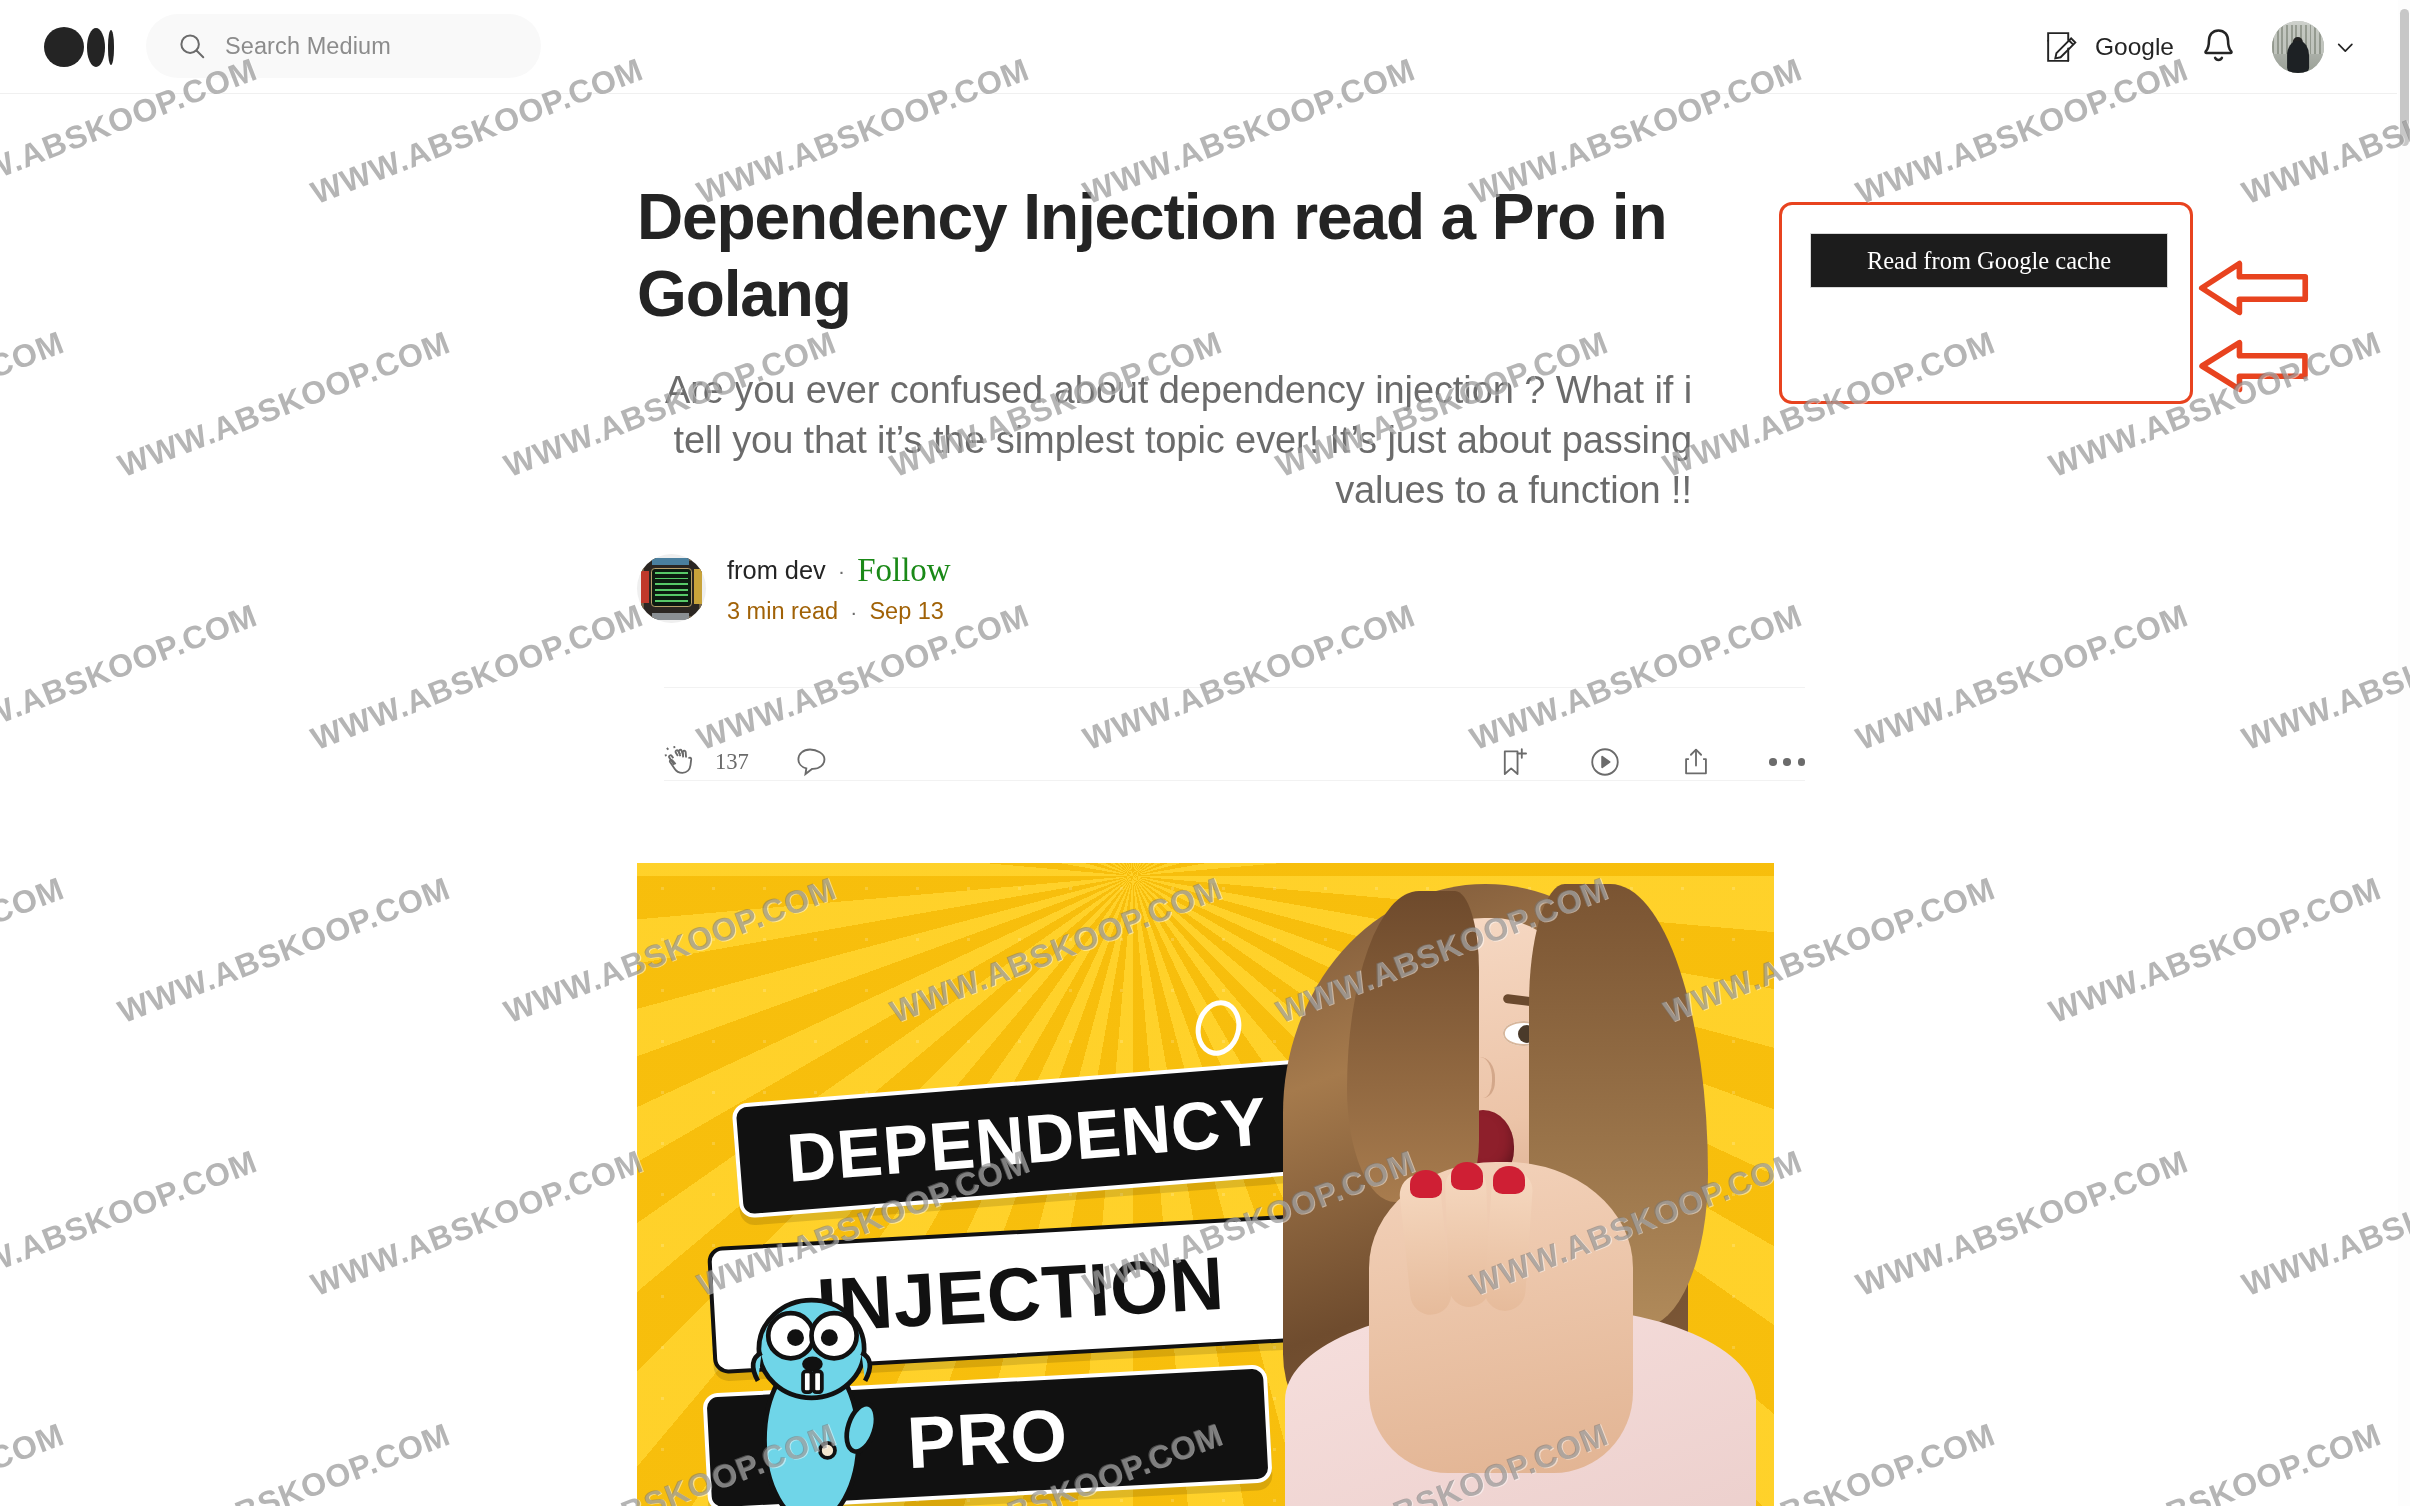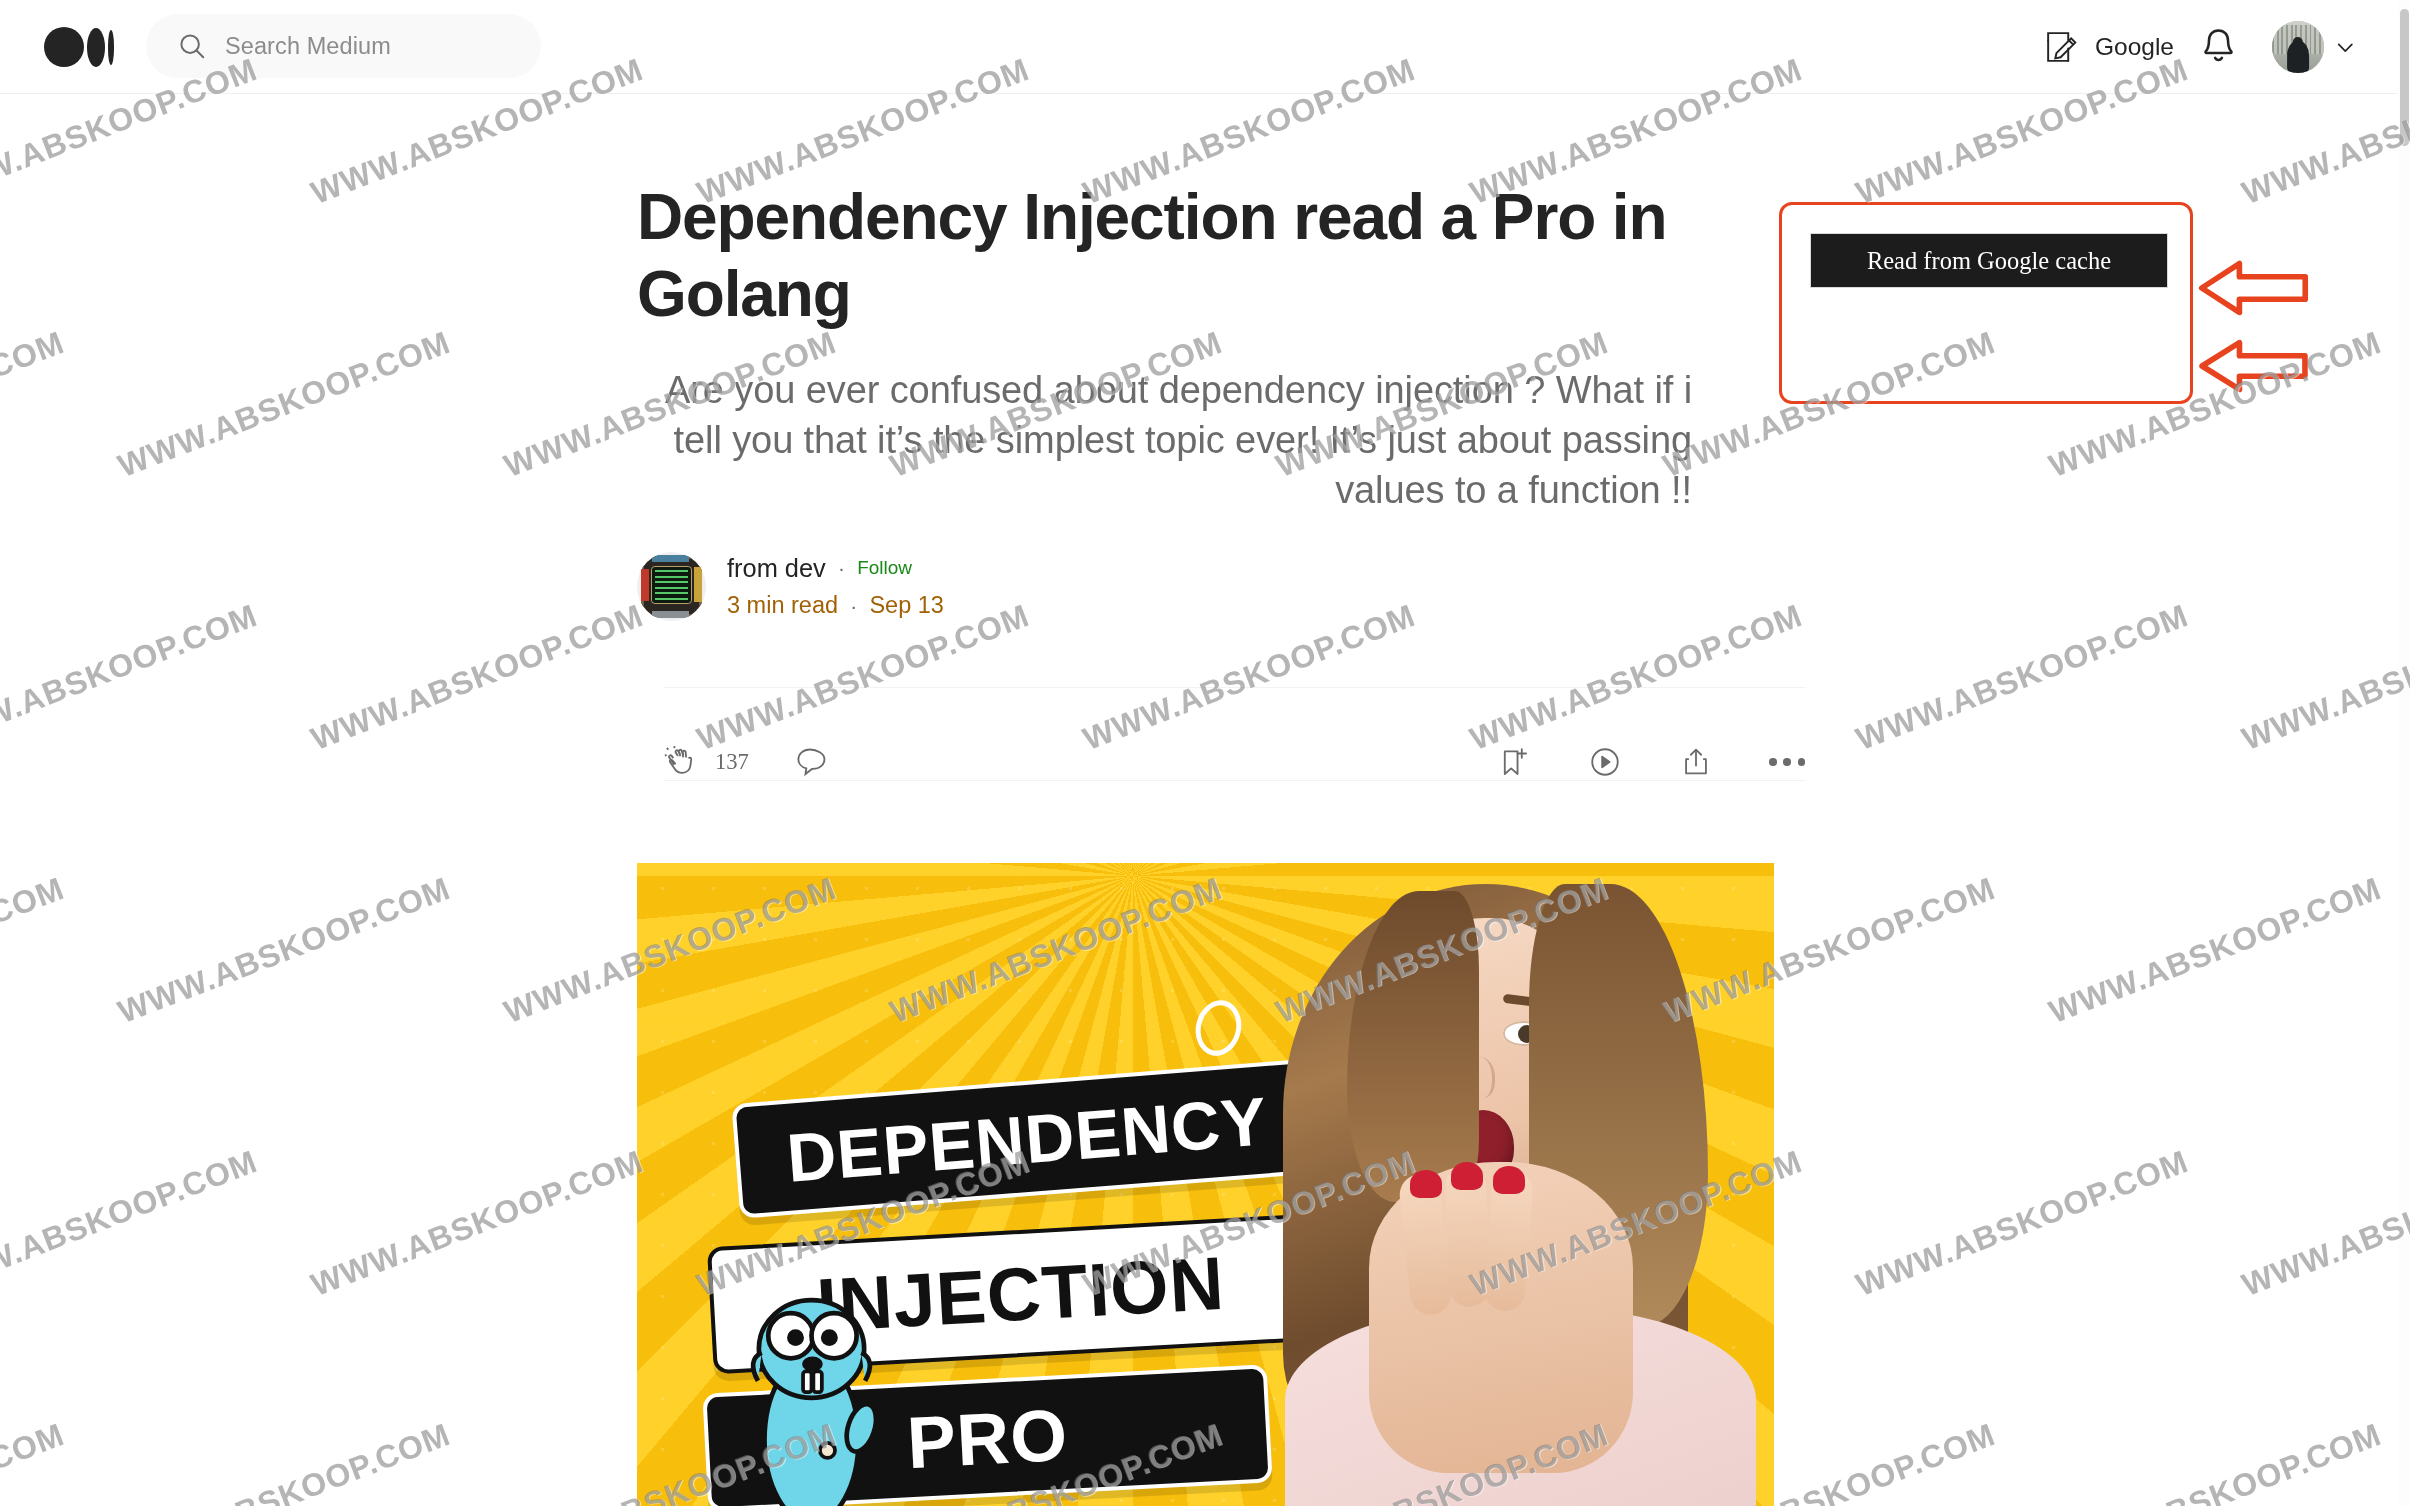--- a/index.html
+++ b/index.html
@@ -127,21 +127,21 @@
   #author-avatar .pcb-screen::after { content:""; position:absolute; inset:2.8px;
      background:repeating-linear-gradient(180deg, rgba(100,230,120,.85) 0 1.9px, transparent 1.9px 5.6px); }
   #author-avatar .chip-l { position:absolute; left:6%; top:25%; width:11%; height:46%; background:#c0392b; }
   #author-avatar .chip-r { position:absolute; right:6%; top:22%; width:11%; height:50%; background:#c8a33a; }
   #author-avatar .chip-t { position:absolute; left:22%; top:5%; width:54%; height:10%; background:#4a7f9e; }
   #author-avatar .chip-b { position:absolute; left:22%; bottom:5%; width:54%; height:10%; background:#8a8f93; }
 
   #author-meta-top { display:flex; align-items:center; gap: 12.2px; }
   #author-name { font-size: 25.4px; color: #242424; }
   .dot-sep { font-size: 21px; color: #6b6b6b; }
-  #follow-link { font-size: 19px; color: #1a8917; cursor: pointer; }
+  #follow-link { font-size: 33px; color: #1a8917; cursor: pointer; font-family: Liberation Serif, serif; }
   #author-meta-bottom { margin-top: 9.4px; display:flex; align-items:center; gap:12.2px; }
   #read-time, #pub-date { font-size: 23.5px; color: #a16207; }
 
   
   #action-bar {
     position: absolute; left: 664px; top: 687px;
     width: 1141px; height: 94px;
     border-top: 0.9px solid #f2f2f2;
     border-bottom: 0.9px solid #f2f2f2;
     display: flex; align-items: flex-end; font-family: Liberation Serif, serif;

